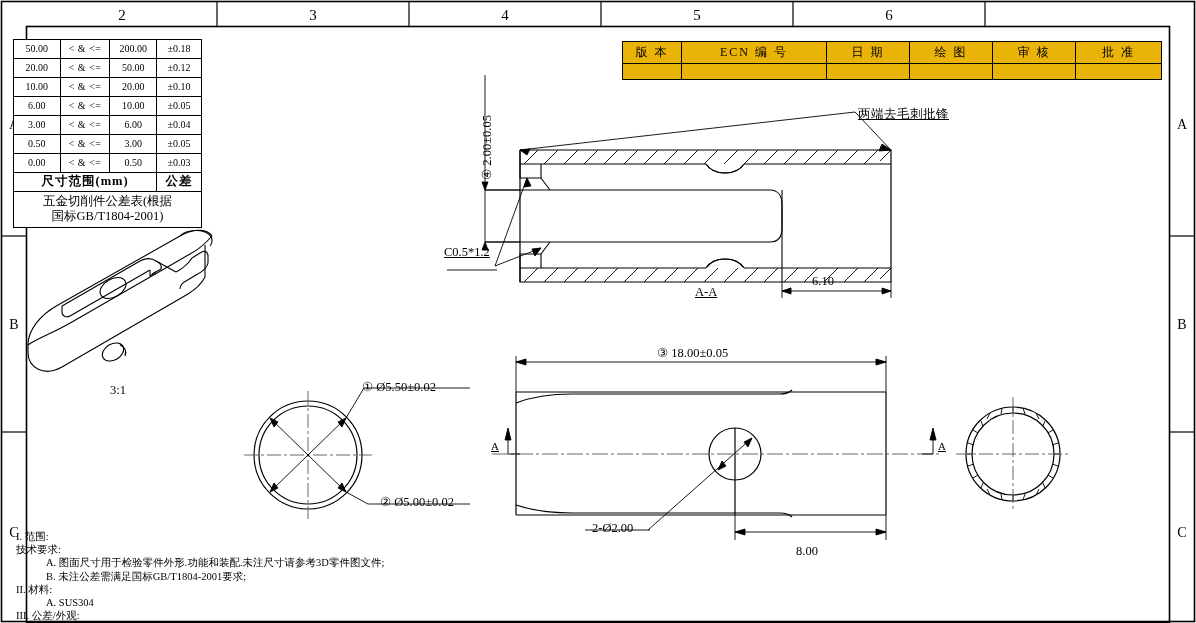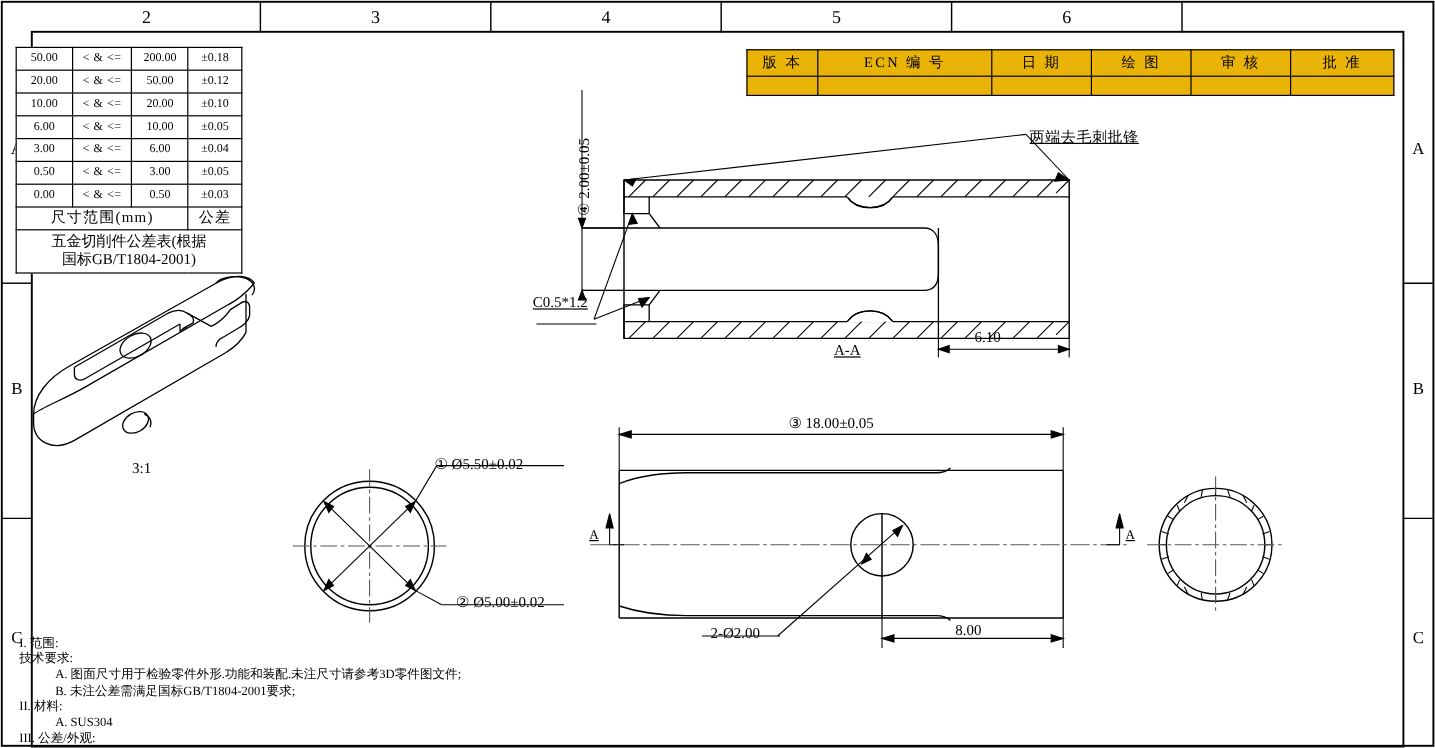--- a/index.html
+++ b/index.html
@@ -15,21 +15,21 @@
   
   #tol-table{position:absolute;left:13px;top:39px;width:189px;
      border:1.4px solid #000;border-collapse:collapse;background:#fff;}
   #tol-table td{border:1px solid #000;font-size:10px;text-align:center;
      padding:1px 0 2px;height:15px;line-height:13px;
      font-family:"Liberation Serif",serif;white-space:nowrap;}
   #tol-table td.c1{width:46px;}
   #tol-table td.c2{width:49px;letter-spacing:.5px;}
   #tol-table td.c3{width:46px;}
   #tol-table td.c4{width:44px;}
-  #tol-table td.hdr{font-size:12.5px;letter-spacing:1px;}
+  #tol-table td.hdr{font-size:12.5px;letter-spacing:1px;font-weight:bold;}
   #tol-table td.title{font-size:12.5px;line-height:15px;padding:2px 2px 3px;}
   
   #ecn{position:absolute;left:622px;top:41px;border:1.2px solid #000;
        border-collapse:collapse;background:#eab308;}
   #ecn td{border:1px solid #000;font-size:12px;text-align:center;
           height:19px;font-family:"Liberation Serif",serif;letter-spacing:2px;}
   #ecn tr.blank td{height:13px;}
   
   .note{position:absolute;font-size:12.5px;white-space:nowrap;
         font-family:"Liberation Serif",serif;text-decoration:underline;}
@@ -394,21 +394,21 @@
 
 <div class="dim" style="left:812px;top:274px;">6.10</div>
 
 <div class="note" style="left:695px;top:285px;">A-A</div>
 
 <div class="dim" style="left:362px;top:379px;">① Ø5.50±0.02</div>
 <div class="dim" style="left:380px;top:494px;">② Ø5.00±0.02</div>
 
 <div class="dim" style="left:657px;top:345px;">③ 18.00±0.05</div>
 <div class="dim" style="left:592px;top:521px;">2-Ø2.00</div>
-<div class="dim" style="left:796px;top:518px;">8.00</div>
+<div class="dim" style="left:796px;top:544px;">8.00</div>
 
 <div class="note" style="left:491px;top:440px;font-size:11px;">A</div>
 <div class="note" style="left:938px;top:440px;font-size:11px;">A</div>
 
 <div id="techreq">
   <div>I.  范围:</div>
   <div>技术要求:</div>
   <div class="ind1">A.  图面尺寸用于检验零件外形.功能和装配.未注尺寸请参考3D零件图文件;</div>
   <div class="ind1">B.  未注公差需满足国标GB/T1804-2001要求;</div>
   <div>II.  材料:</div>

